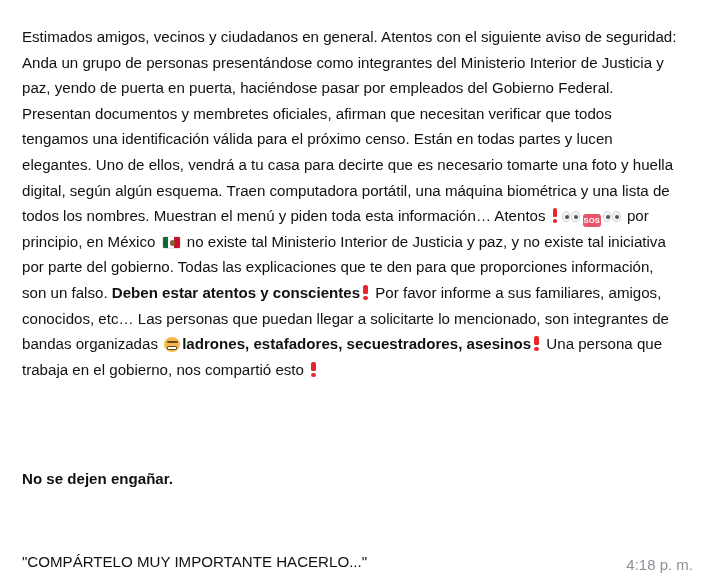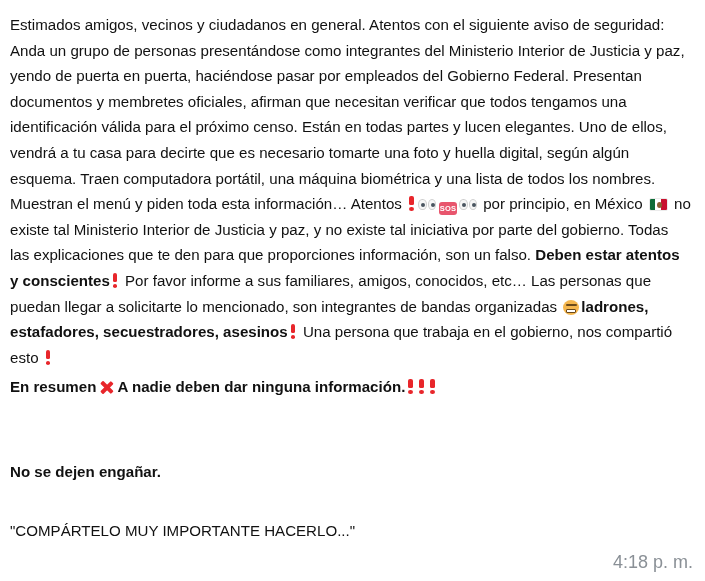--- a/index.html
+++ b/index.html
@@ -191,47 +191,46 @@
     top: 0;
     width: 3.5px;
     height: 15px;
     background: #e8262b;
     border-radius: 1px;
   }
   .xmark:before { transform: rotate(45deg); }
   .xmark:after { transform: rotate(-45deg); }
 
   .para {
-    margin: 4px;
+    margin: 16px;
   }
   .spacer {
     height: 25.6px;
   }
   .quote-line {
     font-size: 15.1px;
     line-height: 25.6px;
   }
   .timestamp {
     position: absolute;
     right: 12px;
     bottom: 8px;
-    font-size: 18px;
+    font-size: 15px;
     color: #8a9096;
     font-family: "Liberation Sans", sans-serif;
   }
 </style>
 </head>
 <body>
 
 <div class="message">
 
   <div class="body-text">
     <p class="para"><span>Estimados amigos, vecinos y ciudadanos en general. Atentos con el siguiente aviso de seguridad: Anda un grupo de personas presentándose como integrantes del Ministerio Interior de Justicia y paz, yendo de puerta en puerta, haciéndose pasar por empleados del Gobierno Federal. Presentan documentos y membretes oficiales, afirman que necesitan verificar que todos tengamos una identificación válida para el próximo censo. Están en todas partes y lucen elegantes. Uno de ellos, vendrá a tu casa para decirte que es necesario tomarte una foto y huella digital, según algún esquema. Traen computadora portátil, una máquina biométrica y una lista de todos los nombres. Muestran el menú y piden toda esta información… Atentos </span><span class="excl"></span><span class="eyes"><span class="eye l"></span><span class="eye r"></span></span><span class="sos">SOS</span><span class="eyes"><span class="eye l"></span><span class="eye r"></span></span><span> por principio, en México </span><span class="flag-mx"><i class="g"></i><i class="w"></i><i class="r"></i><i class="c"></i></span><span> no existe tal Ministerio Interior de Justicia y paz, y no existe tal iniciativa por parte del gobierno. Todas las explicaciones que te den para que proporciones información, son un falso. </span><b>Deben estar atentos y conscientes</b><span class="excl"></span><span> Por favor informe a sus familiares,  amigos, conocidos, etc… Las personas que puedan llegar a solicitarte lo mencionado, son integrantes de bandas organizadas </span><span class="angry"></span><b>ladrones, estafadores, secuestradores, asesinos</b><span class="excl"></span><span> Una persona que trabaja en el gobierno, nos compartió esto </span><span class="excl"></span></p>
 
-    <p class="para"><b>En resumen</b><span class="xmark"></span><b>A nadie deben dar ninguna información.</b><span class="excl"></span><span class="excl"></span><span class="excl"></span></p>
 
     <div class="spacer"></div>
 
 
     <div class="spacer"></div>
 
     <p class="para"><b>No se dejen engañar.</b></p>
 
     <div class="spacer"></div>
 

